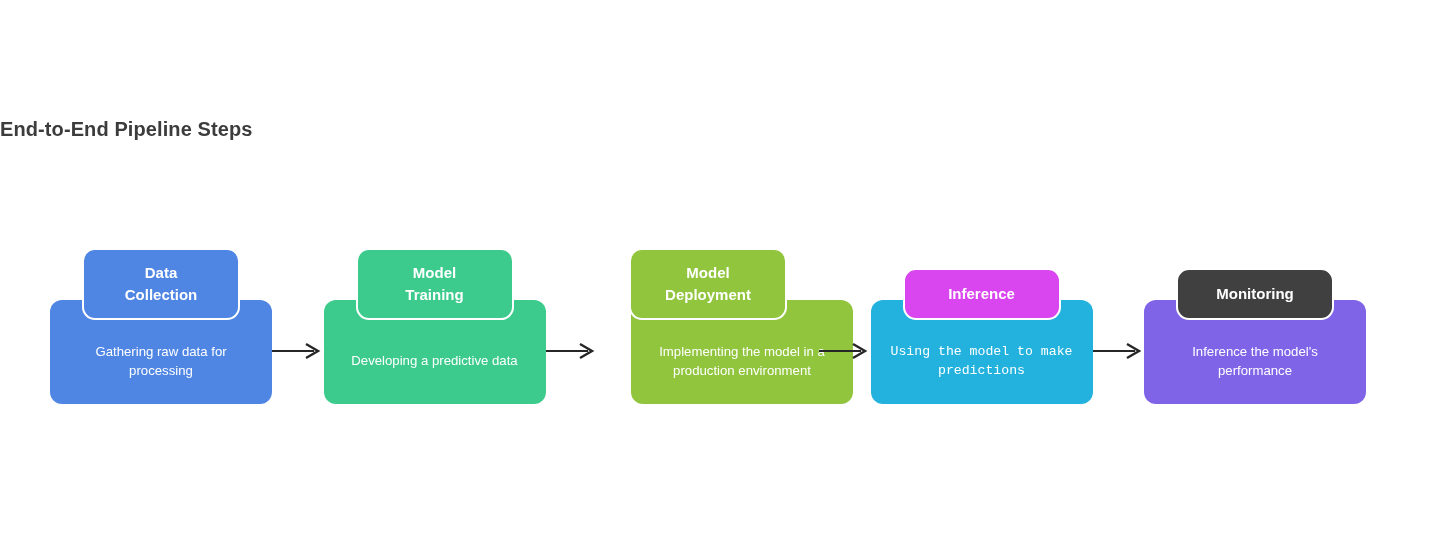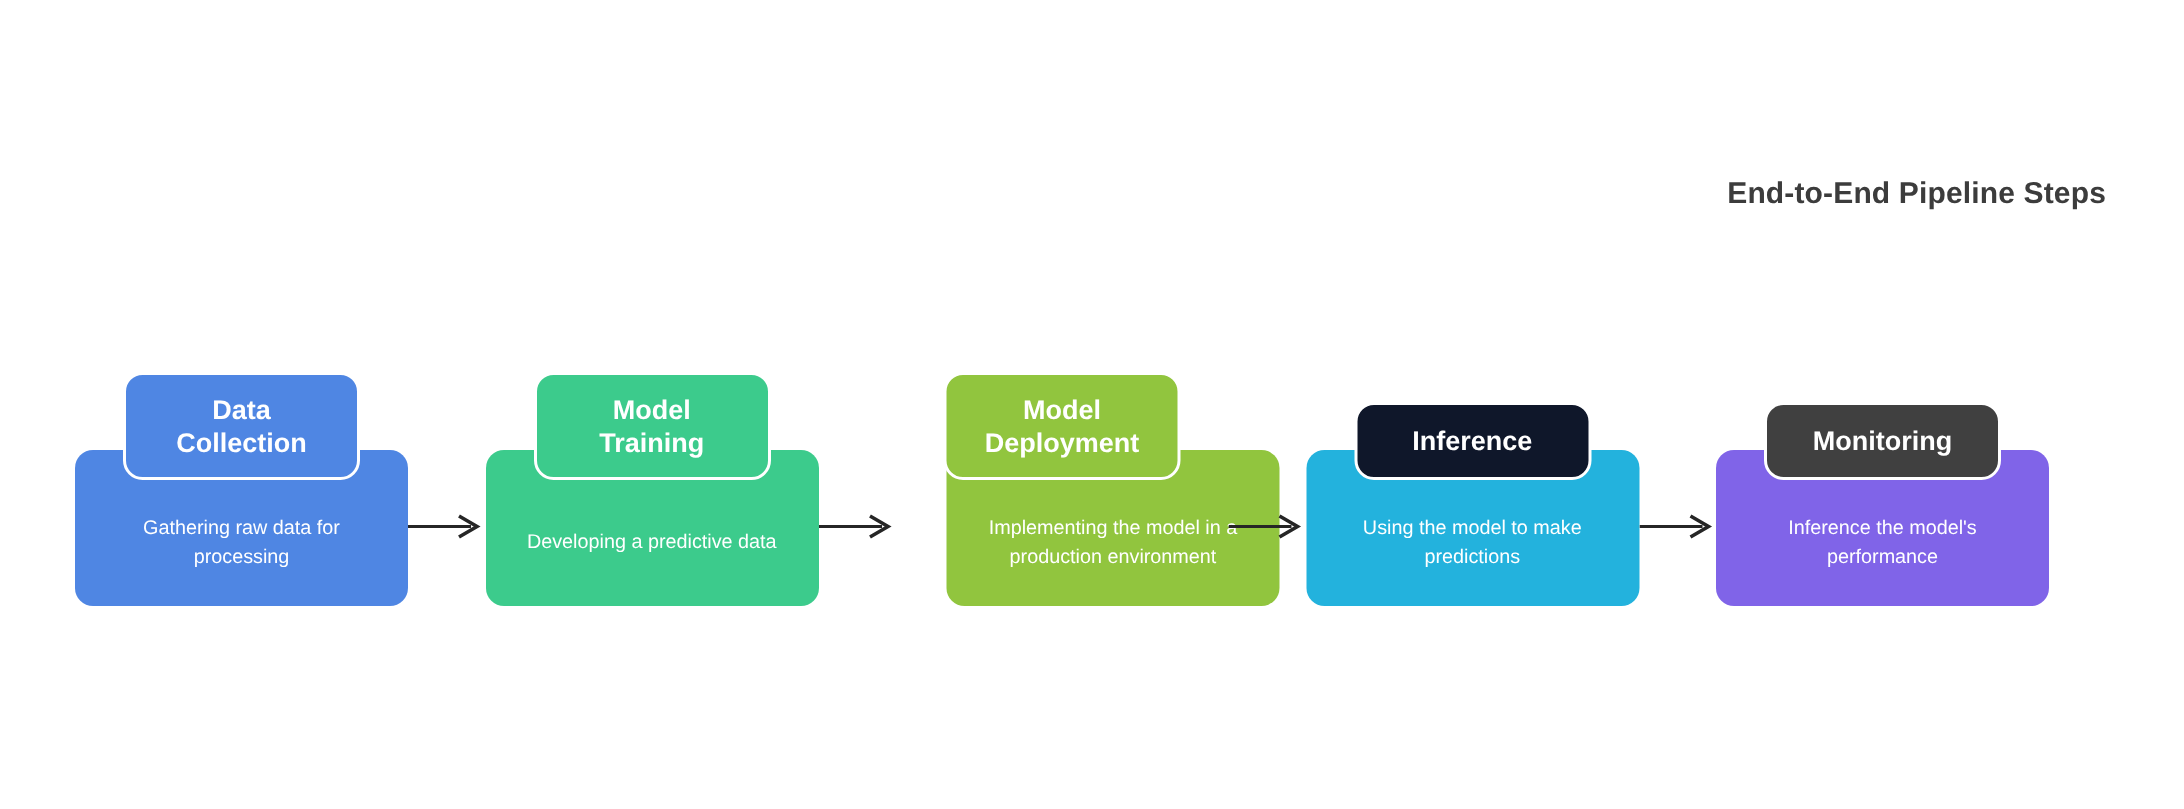--- a/index.html
+++ b/index.html
@@ -17,21 +17,21 @@
     position: relative;
     width: 1456px;
     height: 539px;
     background: #ffffff;
   }
   .chart-title {
     position: absolute;
     top: 118px;
     left: 0;
     width: 1404px;
-    text-align: right;
+    text-align: left;
     font-size: 20px;
     font-weight: bold;
     color: #3c3c3c;
     letter-spacing: 0.1px;
   }
   .flow {
     position: absolute;
     top: 248px;
     left: 50px;
     width: 1316px;
@@ -84,21 +84,21 @@
   .node-header.two-line {
     top: 0px;
     height: 72px;
   }
   .node-header.one-line {
     top: 20px;
     height: 52px;
   }
   .node-title {
     color: #ffffff;
-    font-size: 18px;
+    font-size: 15px;
     line-height: 22px;
     font-weight: bold;
     text-align: center;
     white-space: pre-line;
   }
   .arrow {
     flex: 0 0 51px;
     height: 156px;
     position: relative;
   }
@@ -168,24 +168,24 @@
     <div class="arrow">
       <span>
         <svg width="51" height="18" viewBox="0 0 51 18">
           <line x1="0" y1="9" x2="42" y2="9" stroke="#262626" stroke-width="2"></line>
           <polyline points="34,2 46,9 34,16" fill="none" stroke="#262626" stroke-width="2.4"></polyline>
         </svg>
       </span>
     </div>
 
     <div class="node">
-      <div class="node-body" style="background: rgb(35, 178, 221);">
+      <div class="node-body" style="background: rgb(35, 178, 221); font-family: Liberation Mono, monospace;">
         <div class="node-desc">Using the model to make predictions</div>
       </div>
-      <div class="node-header one-line" style="background: #0f172a;">
+      <div class="node-header one-line" style="background: #d946ef;">
         <div class="node-title">Inference</div>
       </div>
     </div>
 
     <div class="arrow">
       <span>
         <svg width="51" height="18" viewBox="0 0 51 18">
           <line x1="0" y1="9" x2="42" y2="9" stroke="#262626" stroke-width="2"></line>
           <polyline points="34,2 46,9 34,16" fill="none" stroke="#262626" stroke-width="2.4"></polyline>
         </svg>

